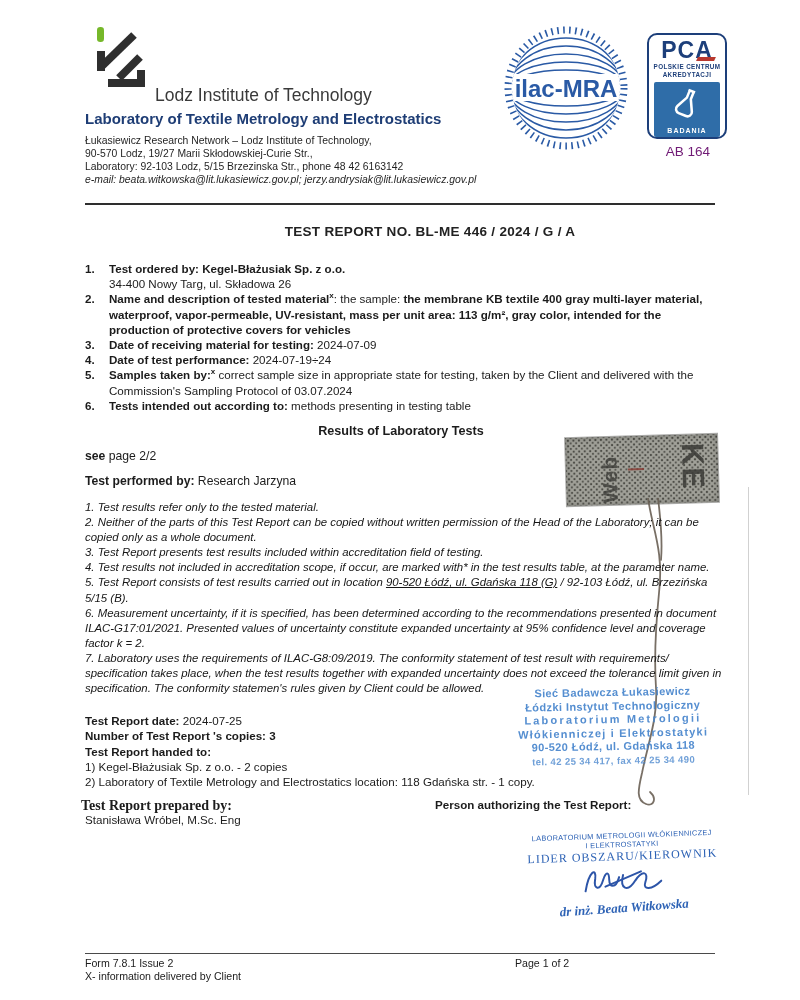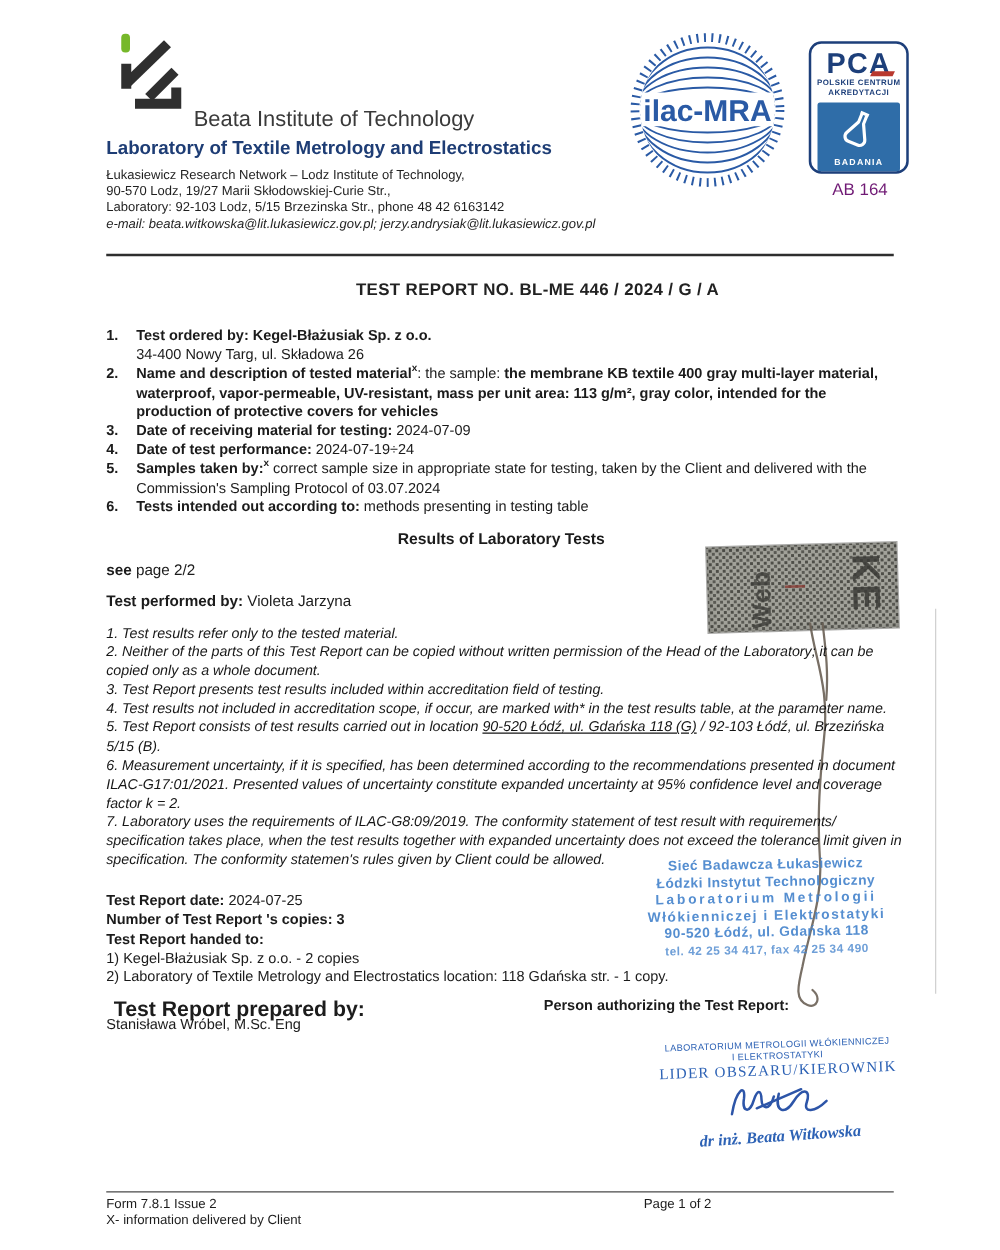--- a/index.html
+++ b/index.html
@@ -55,21 +55,21 @@
         font-size:11px;line-height:13.5px;letter-spacing:.4px;transform:rotate(-1deg);opacity:.92;}
   .stamp-addr div:nth-child(3){letter-spacing:2.2px;}
   .stamp-addr div:nth-child(4){letter-spacing:1.2px;}
   .stamp-addr div:nth-child(6){font-size:9.5px;opacity:.85;}
   .stamp-sig{left:516px;top:831px;width:214px;text-align:center;color:#2d62b5;transform:rotate(-2deg);}
   .stamp-sig .s1{font-size:7.4px;letter-spacing:.3px;line-height:9px;}
   .stamp-sig .s3{font-family:"Liberation Serif",serif;font-size:12px;letter-spacing:1px;line-height:15px;}
   .stamp-sig .nm{font-family:"Liberation Serif",serif;font-style:italic;font-weight:bold;font-size:13px;transform:rotate(-2deg);}
   
   .rinfo{left:85px;top:713px;font-size:11.6px;line-height:15.3px;color:#1b1b1b;}
-  .prep-label{left:91px;top:798px;font-size:17px;font-weight:bold;}
+  .prep-label{left:81px;top:798px;font-size:14px;font-weight:bold;font-family:Liberation Serif, serif;}
   .auth-label{left:435px;top:798px;font-size:11.6px;font-weight:bold;}
   .prep-name{left:85px;top:813px;font-size:11.6px;}
   
   .footer-form{left:85px;top:957px;font-size:10.6px;}
   .footer-page{left:515px;top:957px;font-size:10.6px;}
   .footer-note{left:85px;top:970px;font-size:10.6px;}
   .edge-line{left:748px;top:487px;width:1px;height:308px;background:#bdbdbd;opacity:.7;}
 </style>
 </head>
 <body>
@@ -78,21 +78,21 @@
 
   <svg class="abs" style="left:88px;top:25px;" width="62" height="72" viewBox="0 0 62 72">
     <rect x="9" y="2" width="7" height="15" rx="3.2" fill="#76b82a"></rect>
     <g stroke="#2f2f2f" stroke-width="8" fill="none">
       <path d="M46 10 L13 42"></path>
       <path d="M13 26 L13 46"></path>
       <path d="M52 32 L31 53"></path>
       <path d="M20 58 H53 V45"></path>
     </g>
   </svg>
-  <div class="abs institute">Beata Institute of Technology</div>
+  <div class="abs institute">Lodz Institute of Technology</div>
   <div class="abs lab-name">Laboratory of Textile Metrology and Electrostatics</div>
 
   <div class="abs addresses">
     <div>Łukasiewicz Research Network – Lodz Institute of Technology,</div>
     <div>90-570 Lodz, 19/27 Marii Skłodowskiej-Curie Str.,</div>
     <div>Laboratory: 92-103 Lodz, 5/15 Brzezinska Str., phone 48 42 6163142</div>
     <div class="email">e-mail:  beata.witkowska@lit.lukasiewicz.gov.pl;  jerzy.andrysiak@lit.lukasiewicz.gov.pl</div>
   </div>
 
   <svg class="abs" style="left:502px;top:24px;" width="128" height="128" viewBox="0 0 128 128">
@@ -161,21 +161,21 @@
       <span class="bd"><b>Samples taken by:</b><sup class="x">x</sup><span> correct sample size in appropriate state for testing, taken by the Client and delivered with the Commission's Sampling Protocol of 03.07.2024</span></span>
     </div>
     <div class="oitem">
       <span class="num">6.</span>
       <span class="bd"><b>Tests intended out according to:</b><span> methods presenting in testing table</span></span>
     </div>
   </div>
 
   <div class="abs res-heading">Results of Laboratory Tests</div>
   <div class="abs see-line"><b>see</b><span> page  2/2</span></div>
-  <div class="abs performed"><b>Test performed by:</b><span> Violeta Jarzyna</span></div>
+  <div class="abs performed"><b>Test performed by:</b><span> Research Jarzyna</span></div>
 
   <div class="abs patch">
     <div class="patch-vert">Web</div>
     <div class="patch-ke">KE</div>
     <div class="patch-dash"></div>
   </div>
   <svg class="abs" style="left:596px;top:498px;" width="110" height="312" viewBox="0 0 110 312">
     <g fill="none" stroke="#6a6055" stroke-width="1.8" stroke-linecap="round" opacity="0.9">
       <path d="M52 0 C56 30 68 52 63 95 C59 135 58 160 60 190 C62 220 52 245 46 275 C42 292 40 302 50 306 C58 309 61 300 54 294"></path>
       <path d="M62 0 C64 18 67 38 65 62"></path>

